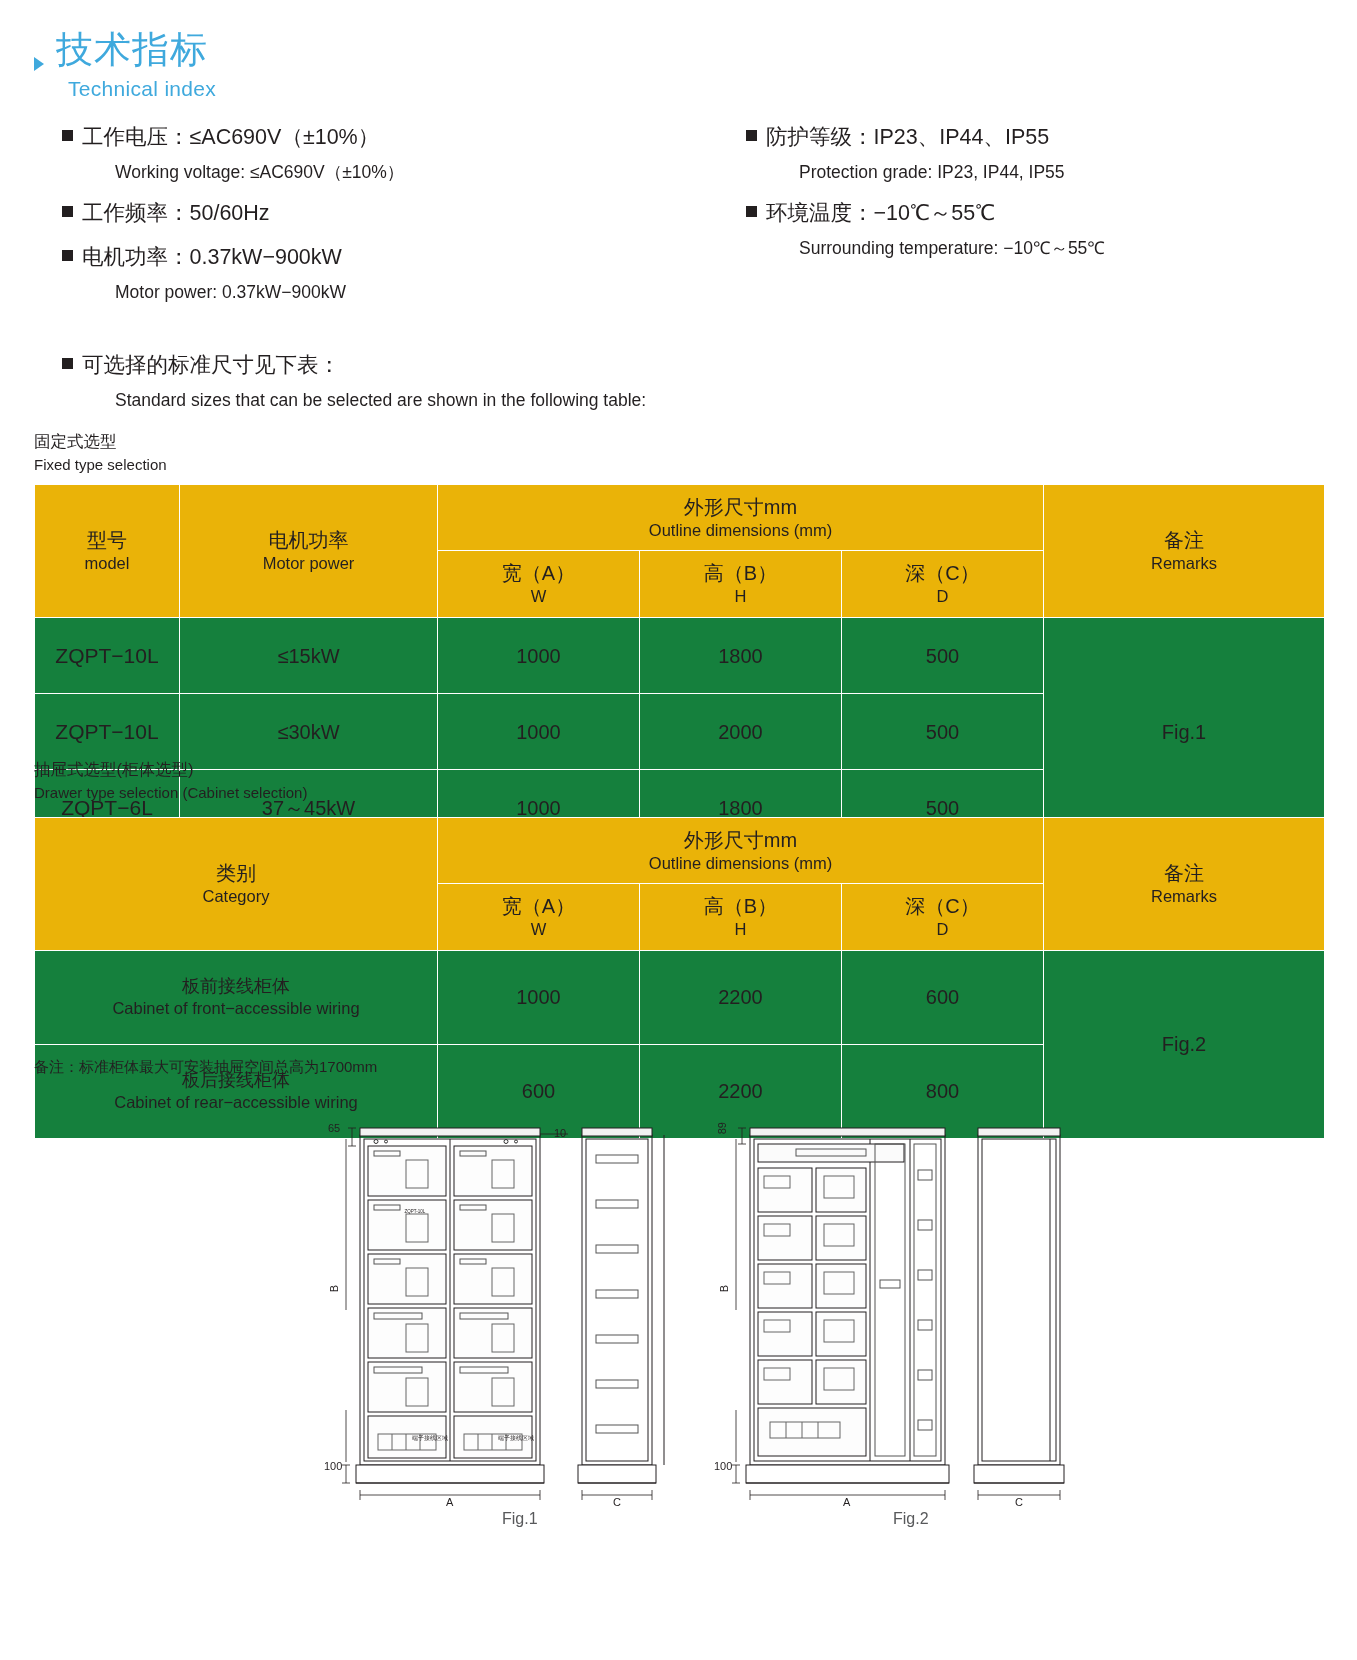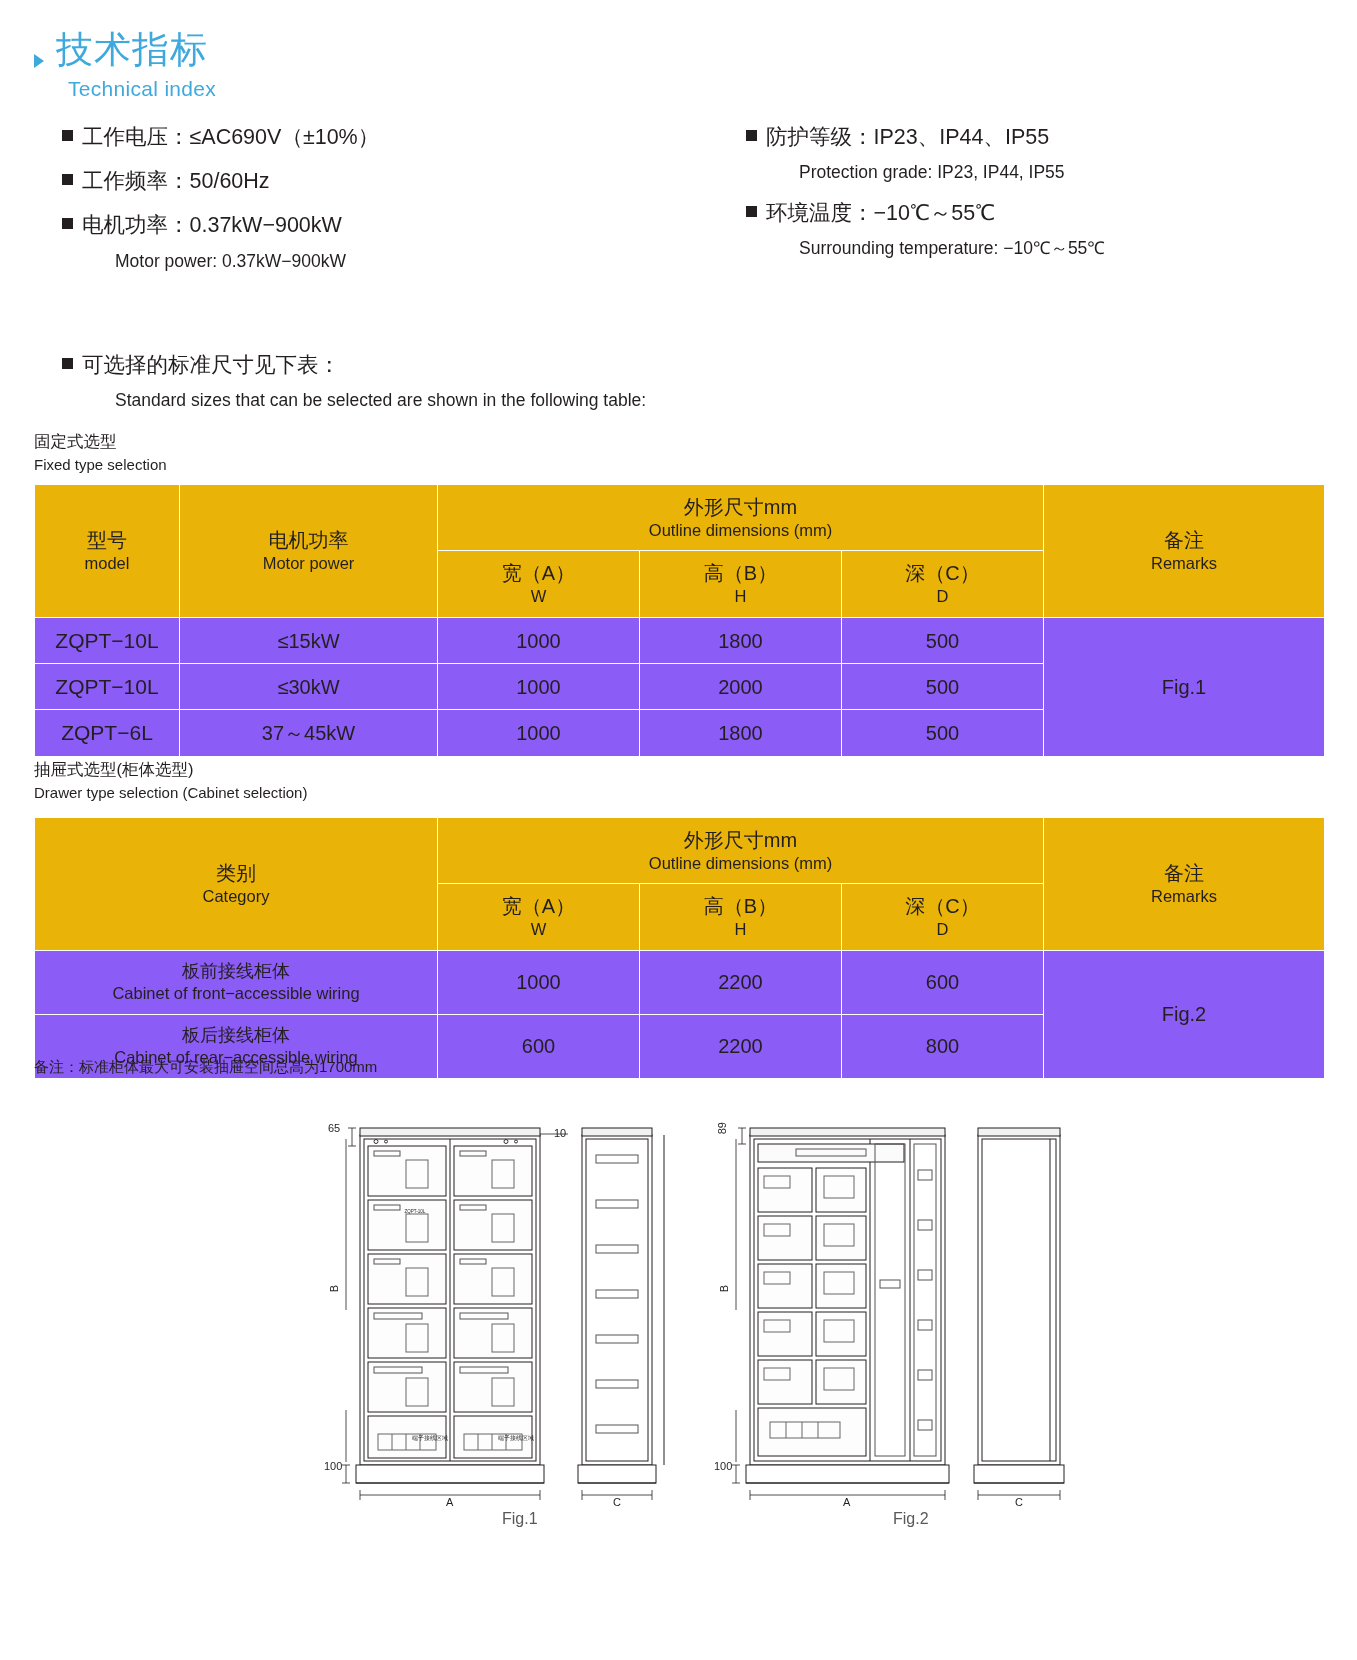--- a/index.html
+++ b/index.html
@@ -22,21 +22,21 @@
   }
 
   
   .header {
     position: absolute;
     left: 34px;
     top: 30px;
   }
   .title-row {
     display: flex;
-    align-items: center;
+    align-items: flex-end;
   }
   .tri {
     width: 0;
     height: 0;
     border-left: 10px solid #3fa9dd;
     border-top: 7px solid transparent;
     border-bottom: 7px solid transparent;
     margin-top: 22px;
     margin-right: 12px;
   }
@@ -131,24 +131,24 @@
   }
   .thead-cell {
     background: #eab308;
     color: #231f20;
     font-size: 20px;
     line-height: 1.3;
     padding: 9px 4px;
   }
   .thead-cell .en { font-size: 16.5px; display: block; }
   .body-cell {
-    background: #8b5cf6;
+    background: #15803d;
     font-size: 20px;
     color: #231f20;
-    padding: 9px 4px;
+    padding: 24px 4px;
     line-height: 1.3;
   }
   .body-cell.small { font-size: 18px; }
   .body-cell .en { font-size: 16.5px; display: block; }
   .cell-model { font-size: 21px; }
 
   .note-lines {
     position: absolute;
     left: 34px;
     font-size: 15px;
@@ -196,20 +196,21 @@
   </div>
 
   <div class="specs">
     <div class="spec-col-left">
 
       <div class="spec-item">
         <div class="spec-cn">
           <span class="bullet"></span>
           <span>工作电压：≤AC690V（±10%）</span>
         </div>
+        <div class="spec-en">Working voltage: ≤AC690V（±10%）</div>
       </div>
 
       <div class="spec-item">
         <div class="spec-cn">
           <span class="bullet"></span>
           <span>工作频率：50/60Hz</span>
         </div>
       </div>
 
       <div class="spec-item">

